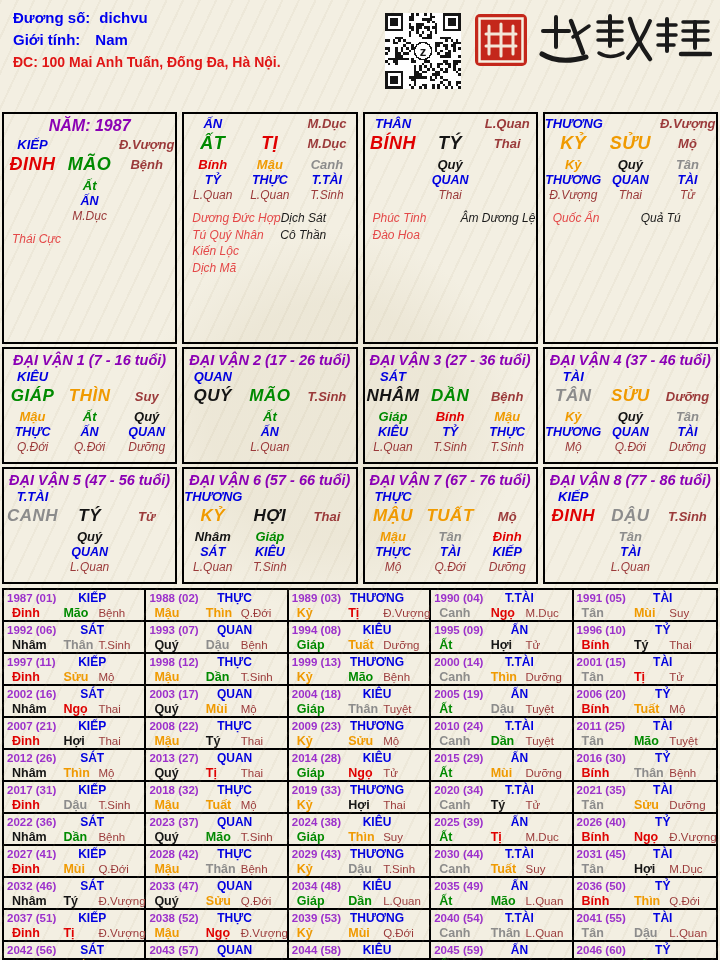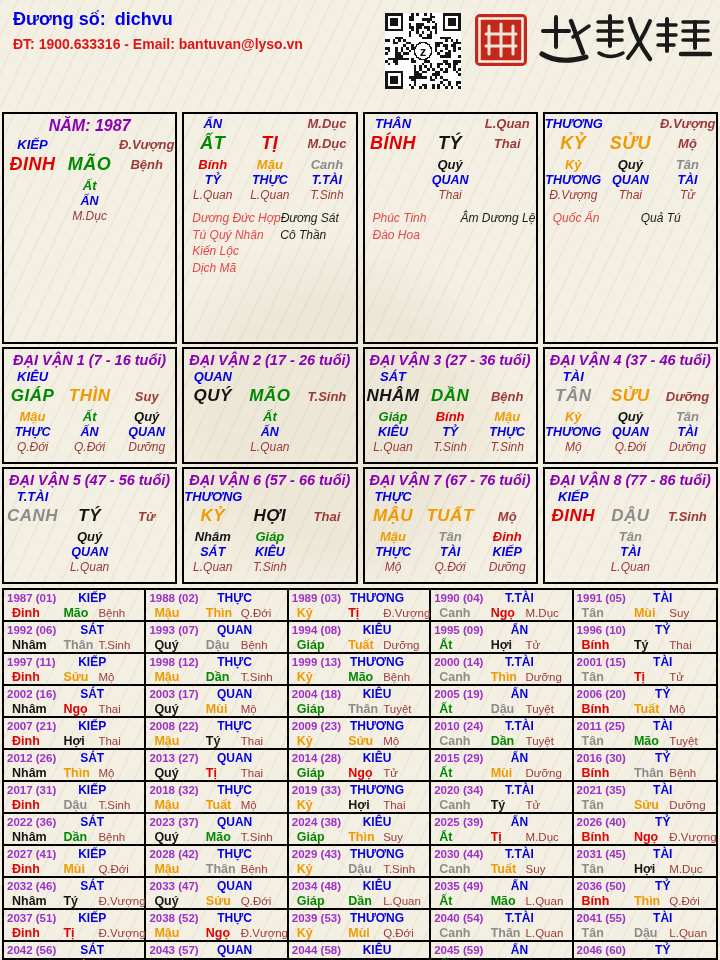--- a/index.html
+++ b/index.html
@@ -4,21 +4,21 @@
 <style>
   *{box-sizing:border-box;margin:0;padding:0}
   body{margin:0;background:#d8d8d8;font-family:"Liberation Sans","DejaVu Sans",sans-serif;}
   .page{width:720px;height:960px;background:var(--bg,#F3EFE2);position:relative;overflow:hidden;margin:0 auto;}
   .page::before{content:"";position:absolute;inset:0;
     background:repeating-linear-gradient(115deg,rgba(175,160,125,0.09) 0 2px,transparent 2px 15px),
     radial-gradient(circle at 46% 44%,rgba(190,175,135,0.12) 0 120px,transparent 190px);
     pointer-events:none;}
   
   .hdr{height:112px;position:relative;padding:9px 0 0 13px;}
-  .hline{font-size:18px;font-weight:700;color:var(--hblue,#0000EE);margin-bottom:5px;}
+  .hline{font-size:15px;font-weight:700;color:var(--hblue,#0000EE);margin-bottom:5px;}
   .hline .hvalue{margin-left:9px;}
   .hline.gender .hvalue{margin-left:15px;}
   .hred{font-size:14px;font-weight:700;color:var(--hred,#E01616);line-height:18px;}
   .qr{position:absolute;left:385px;top:13px;}
   .logo{position:absolute;left:474px;top:12px;display:flex;gap:10px;align-items:center;}
   
   .boxrow{display:flex;gap:5px;padding:0 2px;font-style:italic;}
   .box{flex:1;border:2px solid #000;overflow:hidden;position:relative;}
   .pillars .box{height:232px;}
   .dv-row{margin-top:3px;align-items:flex-end;}
@@ -59,21 +59,24 @@
 </style>
 </head>
 <body>
 
 <div class="page">
 
   <div class="hdr">
     <div class="hline">
       <span>Đương số:</span><span class="hvalue">dichvu</span>
     </div>
-    <div class="hred">ĐT: 1900.633316 - Email: bantuvan@lyso.vn</div>
+    <div class="hline gender">
+      <span>Giới tính:</span><span class="hvalue">Nam</span>
+    </div>
+    <div class="hred">ĐC: 100 Mai Anh Tuấn, Đống Đa, Hà Nội.</div>
 
     <svg class="qr" width="76" height="76" viewBox="0 0 29 29" shape-rendering="crispEdges">
       <rect width="29" height="29" fill="#ffffff"></rect>
       <g fill="#151515">
         <rect x="0" y="0" width="7" height="7"></rect>
           <rect x="22" y="0" width="7" height="7"></rect>
           <rect x="0" y="22" width="7" height="7"></rect>
       </g>
       <g fill="#ffffff">
         <rect x="1" y="1" width="5" height="5"></rect>
@@ -356,20 +359,23 @@
           <div class="c2 main-branch" style="color: var(--wood);">MÃO</div>
           <div class="c3 main-state">Bệnh</div>
         </div>
         <div class="grid3 hidden-grid">
           <div class="hid-col" style="grid-column: 2;">
             <div class="hid-stem" style="color: var(--wood);">Ất</div>
             <div class="hid-god">ẤN</div>
             <div class="hid-state">M.Dục</div>
           </div>
         </div>
+        <div class="p-stars">
+          <div class="star-row"><span class="star-red">Thái Cực</span></div>
+        </div>
       </div>
       <div class="box pillar">
         <div class="grid3 p-top">
           <div class="c1 top-god">ẤN</div>
           <div class="c3 top-state">M.Dục</div>
         </div>
         <div class="grid3 p-main">
           <div class="c1 main-stem" style="color: var(--wood);">ẤT</div>
           <div class="c2 main-branch" style="color: var(--fire);">TỊ</div>
           <div class="c3 main-state">M.Dục</div>
@@ -385,21 +391,21 @@
             <div class="hid-god">THỰC</div>
             <div class="hid-state">L.Quan</div>
           </div>
           <div class="hid-col" style="grid-column: 3;">
             <div class="hid-stem" style="color: var(--metal);">Canh</div>
             <div class="hid-god">T.TÀI</div>
             <div class="hid-state">T.Sinh</div>
           </div>
         </div>
         <div class="p-stars">
-          <div class="star-row"><span class="star-red">Dương Đức Hợp</span><span class="star-black">Đương Sát</span></div>
+          <div class="star-row"><span class="star-red">Dương Đức Hợp</span><span class="star-black">Dịch Sát</span></div>
           <div class="star-row"><span class="star-red">Tú Quý Nhân</span><span class="star-black">Cô Thần</span></div>
           <div class="star-row"><span class="star-red">Kiến Lộc</span></div>
           <div class="star-row"><span class="star-red">Dịch Mã</span></div>
         </div>
       </div>
       <div class="box pillar">
         <div class="grid3 p-top">
           <div class="c1 top-god">THÂN</div>
           <div class="c3 top-state">L.Quan</div>
         </div>

